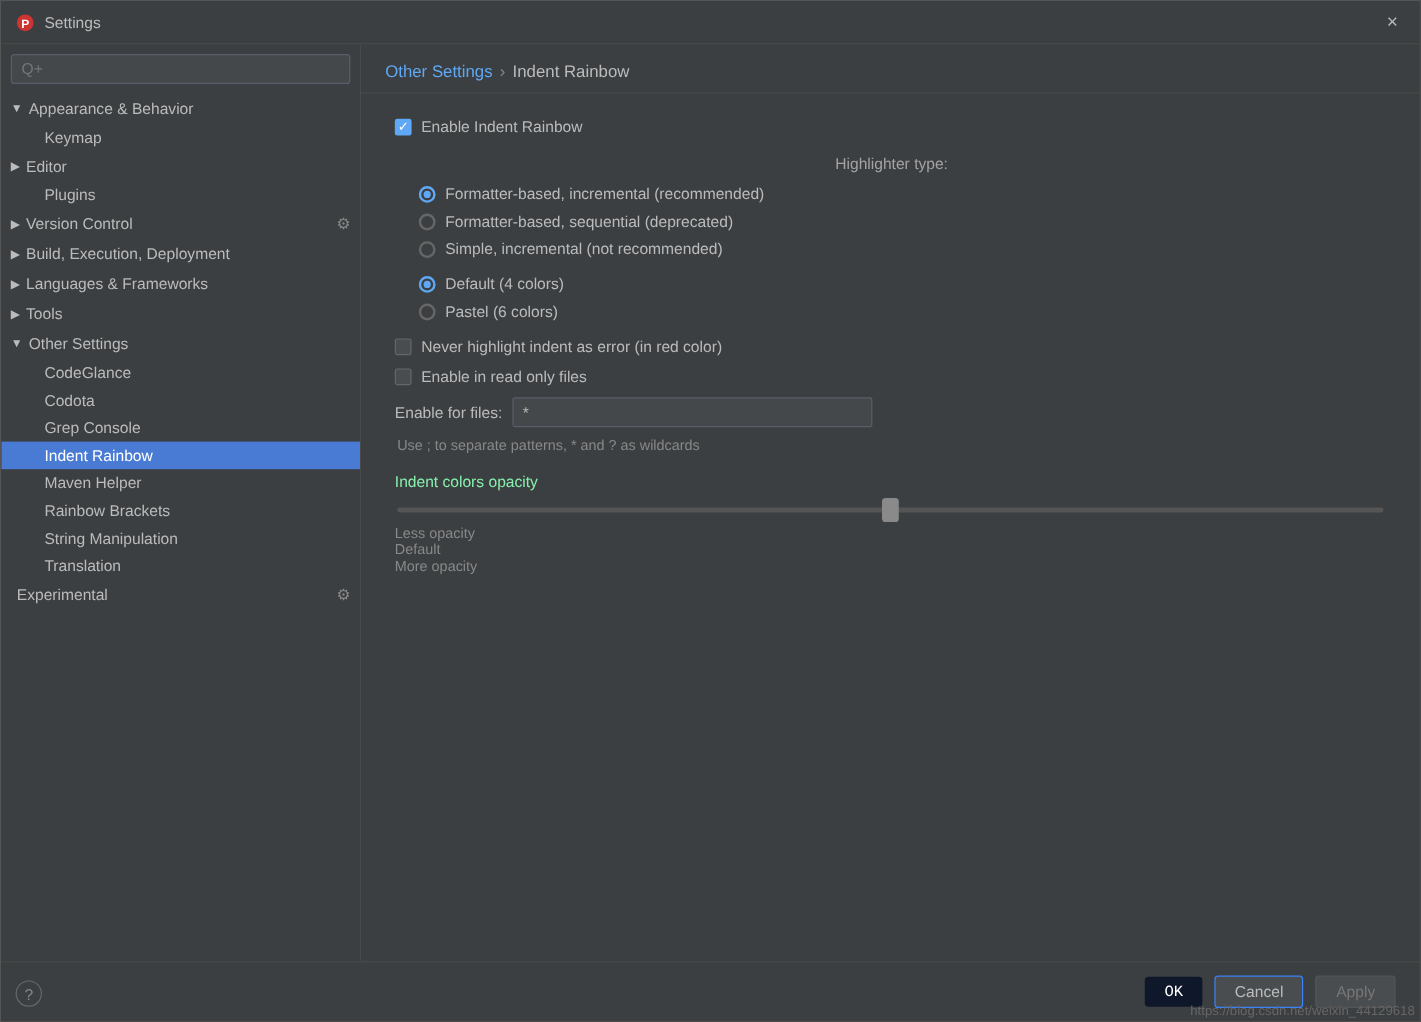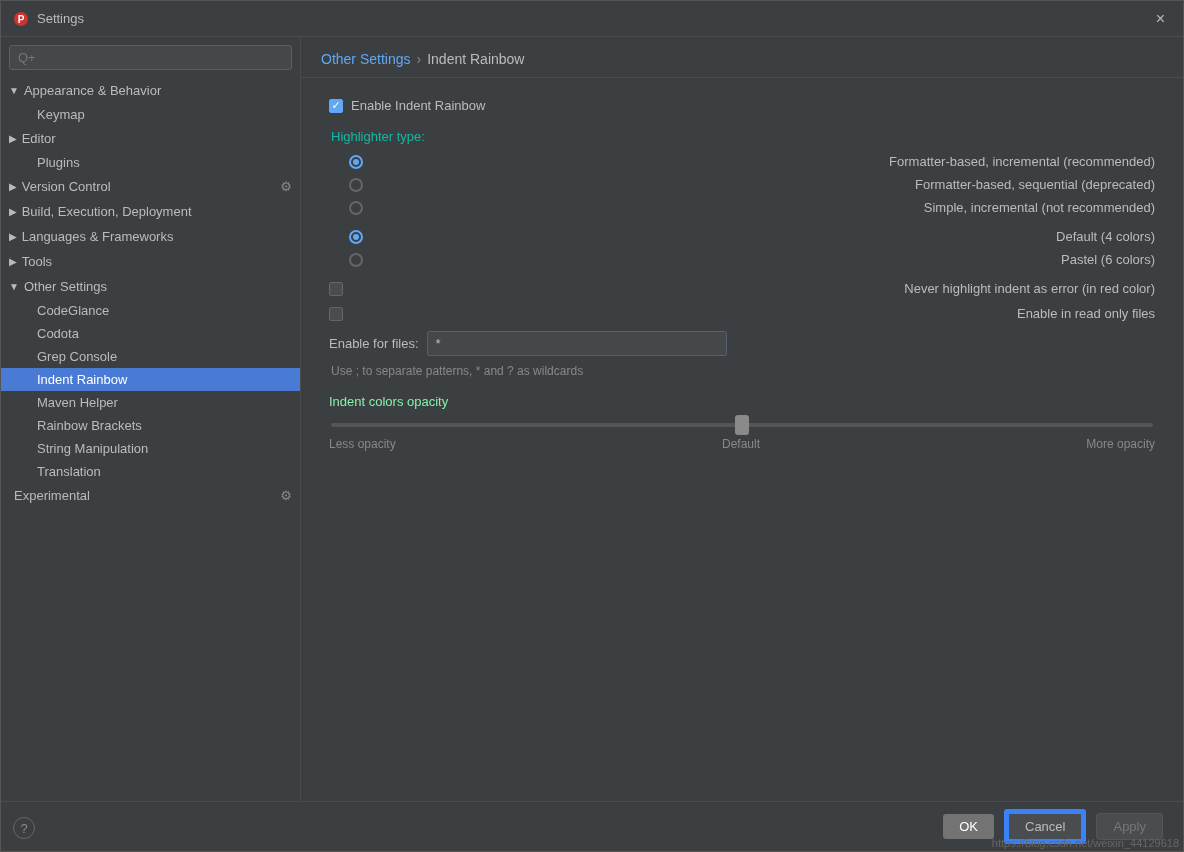--- a/index.html
+++ b/index.html
@@ -145,33 +145,33 @@
       height: 14px;
       background: #4a4d4f;
       border: 1px solid #666;
       border-radius: 2px;
       margin-right: 8px;
       cursor: pointer;
       flex-shrink: 0;
     }
     .section-label {
       font-size: 13px;
-      color: #14b8a6;
+      color: #a3a3a3;
       margin-bottom: 10px;
       margin-left: 2px;
+      text-align: center;
     }
     .radio-group {
       margin-left: 20px;
       margin-bottom: 14px;
     }
     .radio-row {
       display: flex;
       align-items: center;
       margin-bottom: 8px;
-      justify-content: space-between;
     }
     .radio-btn {
       width: 14px;
       height: 14px;
       border-radius: 50%;
       border: 2px solid #5fa8f5;
       background: transparent;
       margin-right: 8px;
       display: flex;
       align-items: center;
@@ -186,21 +186,20 @@
       background: #5fa8f5;
       border-radius: 50%;
     }
     .radio-btn.unselected {
       border-color: #666;
     }
     .setting-row {
       display: flex;
       align-items: center;
       margin-bottom: 10px;
-      justify-content: space-between;
     }
     .setting-label { color: #bbbbbb; font-size: 13px; }
     .text-input-small {
       background: #45484a;
       border: 1px solid #5a5d6b;
       color: #bbbbbb;
       padding: 2px 6px;
       font-size: 13px;
       width: 50px;
       margin: 0 6px;
@@ -252,23 +251,24 @@
       left: 50%;
       transform: translate(-50%, -50%);
       width: 14px;
       height: 20px;
       background: #8a8a8a;
       border-radius: 3px;
       cursor: pointer;
     }
     .slider-labels {
       display: flex;
-      justify-content: space-between;
+      justify-content: flex-start;
       font-size: 12px;
       color: #888;
+      flex-direction: column;
     }
     
     .footer {
       height: 50px;
       display: flex;
       align-items: center;
       justify-content: flex-end;
       padding: 0 20px;
       gap: 10px;
       border-top: 1px solid #4a4a4a;
@@ -278,27 +278,28 @@
     }
     .btn {
       padding: 5px 16px;
       border-radius: 3px;
       font-size: 13px;
       cursor: pointer;
       border: none;
       outline: none;
     }
     .btn-primary {
-      background: #737373;
+      background: #0f172a;
       color: #fff;
+      font-family: Liberation Mono, monospace;
     }
     .btn-secondary {
       background: #4a4d4f;
       color: #bbbbbb;
-      border: 5px solid #3b82f6;
+      border: 1px solid #3b82f6;
     }
     .btn-disabled {
       background: #4a4d4f;
       color: #777;
       border: 1px solid #555;
       cursor: default;
     }
     .watermark {
       position: absolute;
       bottom: 0;

